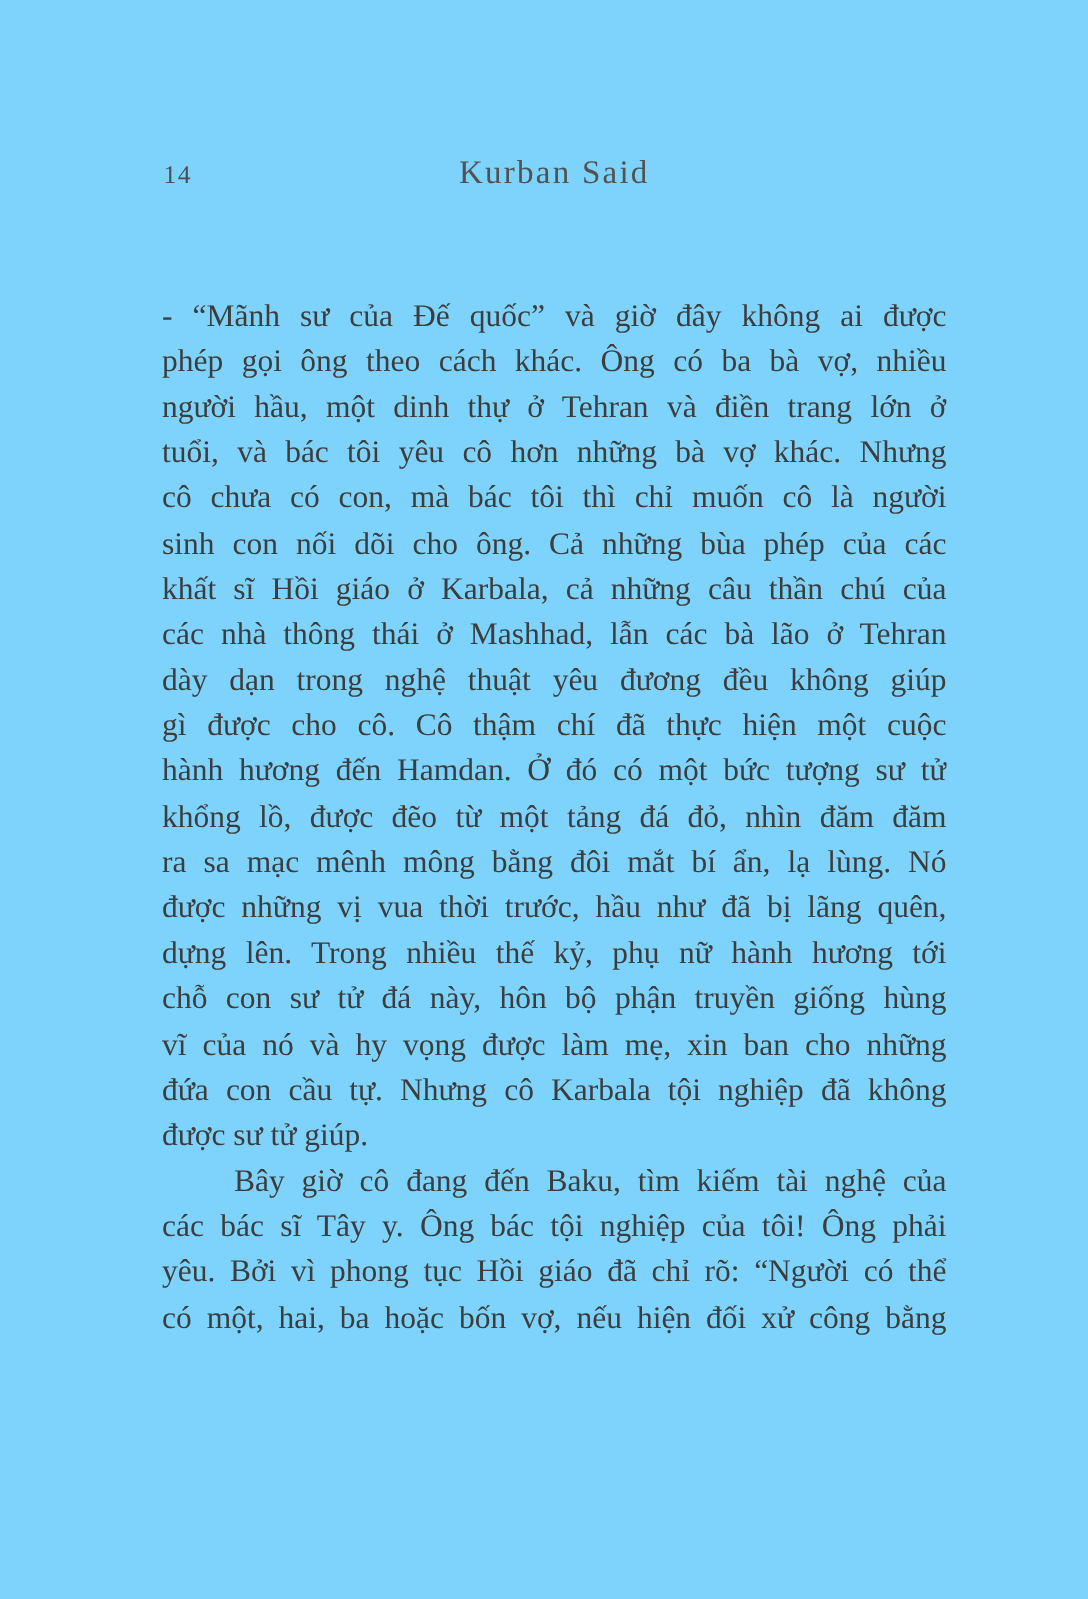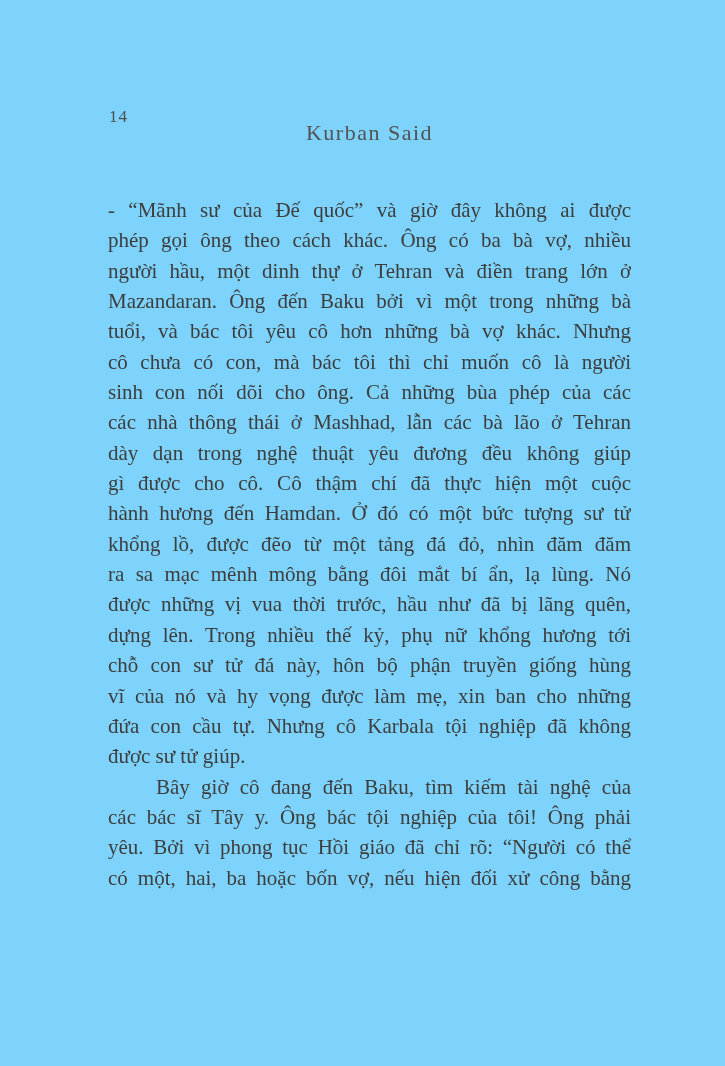--- a/index.html
+++ b/index.html
@@ -28,21 +28,20 @@
   .header-title {
     position: absolute;
     left: 108px;
     width: 523px;
     top: 102px;
     text-align: center;
     font-size: 22px;
     font-weight: 300;
     color: #525252;
     letter-spacing: 1.5px;
-    margin-top: 18px;
   }
   .text-block {
     position: absolute;
     left: 108px;
     top: 156px;
     width: 523px;
     font-size: 21px;
     margin-top: 39px;
   }
   .line {
@@ -63,32 +62,32 @@
 </head>
 <body>
 
 <div class="page">
   <div class="header-pagenum">14</div>
   <div class="header-title">Kurban Said</div>
   <div class="text-block">
       <div class="line">- “Mãnh sư của Đế quốc” và giờ đây không ai được</div>
       <div class="line">phép gọi ông theo cách khác. Ông có ba bà vợ, nhiều</div>
       <div class="line">người hầu, một dinh thự ở Tehran và điền trang lớn ở</div>
-      <div class="line">Mazandaran. Ông đến Baku bởi vì một trong những bà</div>
       <div class="line">tuổi, và bác tôi yêu cô hơn những bà vợ khác. Nhưng</div>
       <div class="line">cô chưa có con, mà bác tôi thì chỉ muốn cô là người</div>
       <div class="line">sinh con nối dõi cho ông. Cả những bùa phép của các</div>
+      <div class="line">khất sĩ Hồi giáo ở Karbala, cả những câu thần chú của</div>
       <div class="line">các nhà thông thái ở Mashhad, lẫn các bà lão ở Tehran</div>
       <div class="line">dày dạn trong nghệ thuật yêu đương đều không giúp</div>
       <div class="line">gì được cho cô. Cô thậm chí đã thực hiện một cuộc</div>
       <div class="line">hành hương đến Hamdan. Ở đó có một bức tượng sư tử</div>
       <div class="line">khổng lồ, được đẽo từ một tảng đá đỏ, nhìn đăm đăm</div>
       <div class="line">ra sa mạc mênh mông bằng đôi mắt bí ẩn, lạ lùng. Nó</div>
       <div class="line">được những vị vua thời trước, hầu như đã bị lãng quên,</div>
-      <div class="line">dựng lên. Trong nhiều thế kỷ, phụ nữ khổng hương tới</div>
+      <div class="line">dựng lên. Trong nhiều thế kỷ, phụ nữ hành hương tới</div>
       <div class="line">chỗ con sư tử đá này, hôn bộ phận truyền giống hùng</div>
       <div class="line">vĩ của nó và hy vọng được làm mẹ, xin ban cho những</div>
       <div class="line">đứa con cầu tự. Nhưng cô Karbala tội nghiệp đã không</div>
       <div class="line no-justify">được sư tử giúp.</div>
       <div class="line indent">Bây giờ cô đang đến Baku, tìm kiếm tài nghệ của</div>
       <div class="line">các bác sĩ Tây y. Ông bác tội nghiệp của tôi! Ông phải</div>
       <div class="line">yêu. Bởi vì phong tục Hồi giáo đã chỉ rõ: “Người có thể</div>
       <div class="line">có một, hai, ba hoặc bốn vợ, nếu hiện đối xử công bằng</div>
     </div>
 </div>

